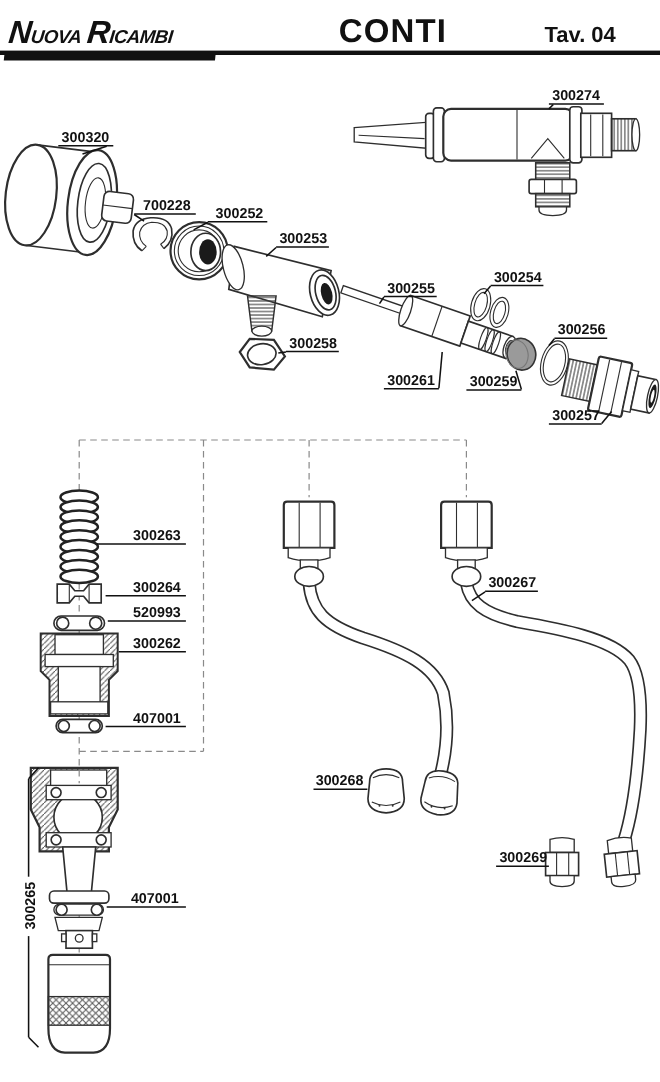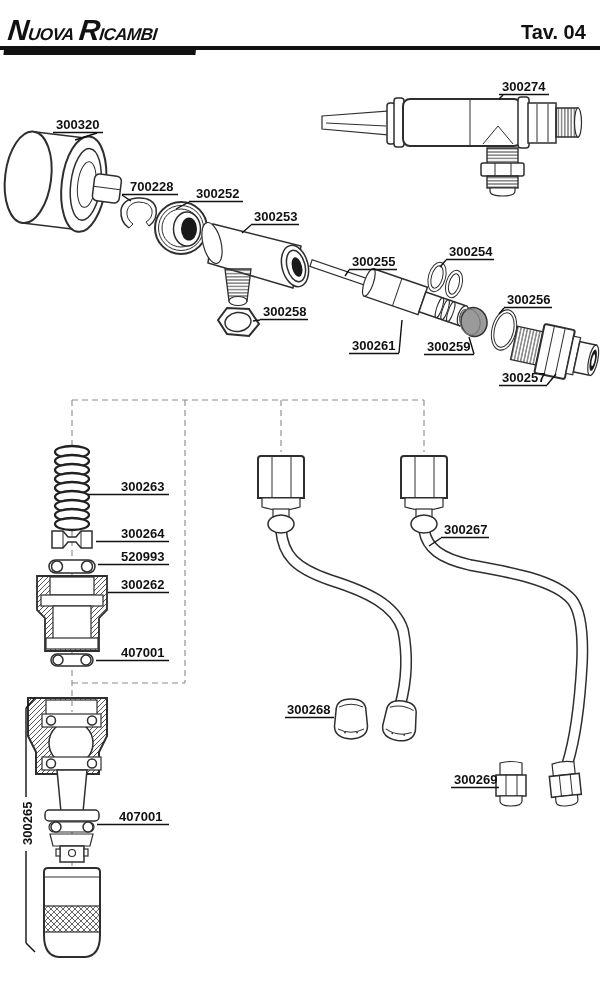--- a/index.html
+++ b/index.html
@@ -5,21 +5,21 @@
   html,body{margin:0;padding:0;background:#fff}
   .page{position:relative;width:600px;height:984px;background:#fff;overflow:hidden;
         font-family:"Liberation Sans",sans-serif;color:#111}
   .header{position:absolute;left:0;top:0;width:600px;height:56px}
   .brand{position:absolute;left:8px;top:14px;transform:skewX(-6deg);white-space:nowrap}
   .bw{display:inline-block;font-family:"Liberation Sans",sans-serif;font-weight:900;
       font-style:italic;text-transform:uppercase;font-size:17px;letter-spacing:-0.5px;margin-right:5px}
   .bw::first-letter{font-size:29px}
   .brand-underline{position:absolute;left:-2px;top:36px;width:192px;height:5px;background:#111}
   .title{position:absolute;left:308px;top:12px;font-weight:700;font-size:30px;letter-spacing:1px}
-  .plate{position:absolute;left:521px;top:21px;font-weight:700;font-size:20px}
+  .plate{position:absolute;left:495px;top:21px;font-weight:700;font-size:20px}
   .rule{position:absolute;left:0;top:46px;width:600px;height:4px;background:#111}
   svg{position:absolute;left:0;top:0}
   .s2{stroke:#2e2e2e;stroke-width:2;fill:#fff}
   .s15{stroke:#2e2e2e;stroke-width:1.5;fill:#fff}
   .s12{stroke:#2e2e2e;stroke-width:1.2;fill:#fff}
   .ln{stroke:#2e2e2e;stroke-width:1;fill:none}
   .ln15{stroke:#2e2e2e;stroke-width:1.5;fill:none}
   .coil{stroke:#222;stroke-width:2.3;fill:#fff}
   .dash{stroke:#8a8a8a;stroke-width:1.1;fill:none;stroke-dasharray:6 4}
   .tube-o{stroke:#2e2e2e;stroke-width:12;fill:none}
@@ -31,20 +31,21 @@
 </head>
 <body>
 
 <div class="page">
 
   <div class="header">
     <div class="brand">
       <span class="bw">Nuova</span><span class="bw">Ricambi</span>
       <div class="brand-underline"></div>
     </div>
+    <div class="title">CONTI</div>
     <div class="plate">Tav. 04</div>
     <div class="rule"></div>
   </div>
 
   <svg width="600" height="984" viewBox="0 0 600 984">
     <defs>
       <pattern id="hatch" width="5" height="5" patternUnits="userSpaceOnUse">
         <path d="M0,5 L5,0" stroke="#555" stroke-width="1"></path>
       </pattern>
       <pattern id="xhatch" width="6" height="6" patternUnits="userSpaceOnUse">

